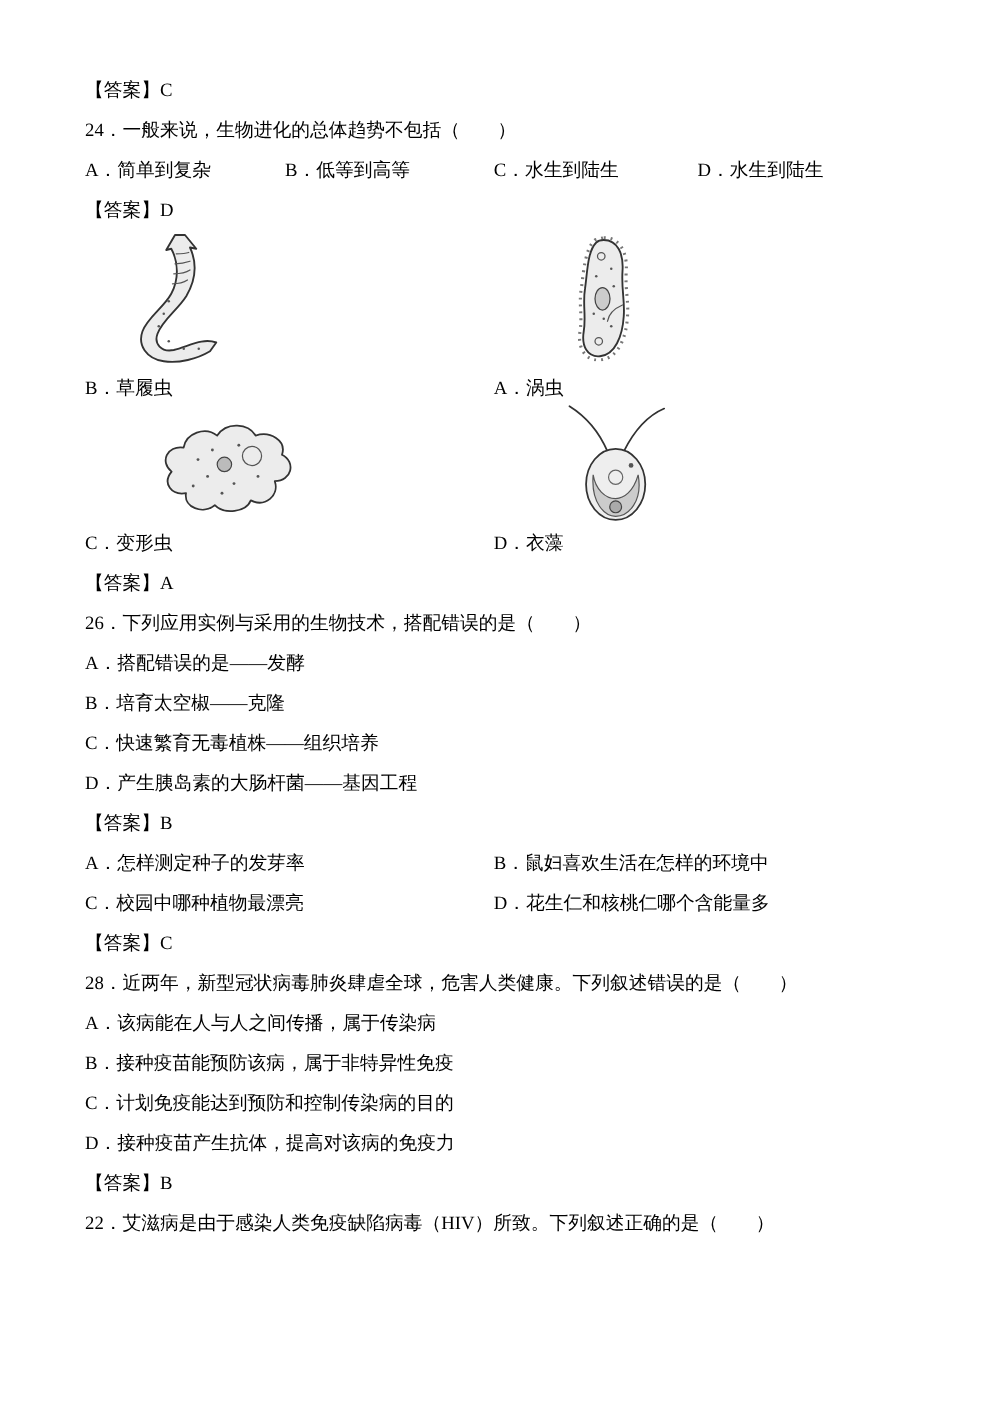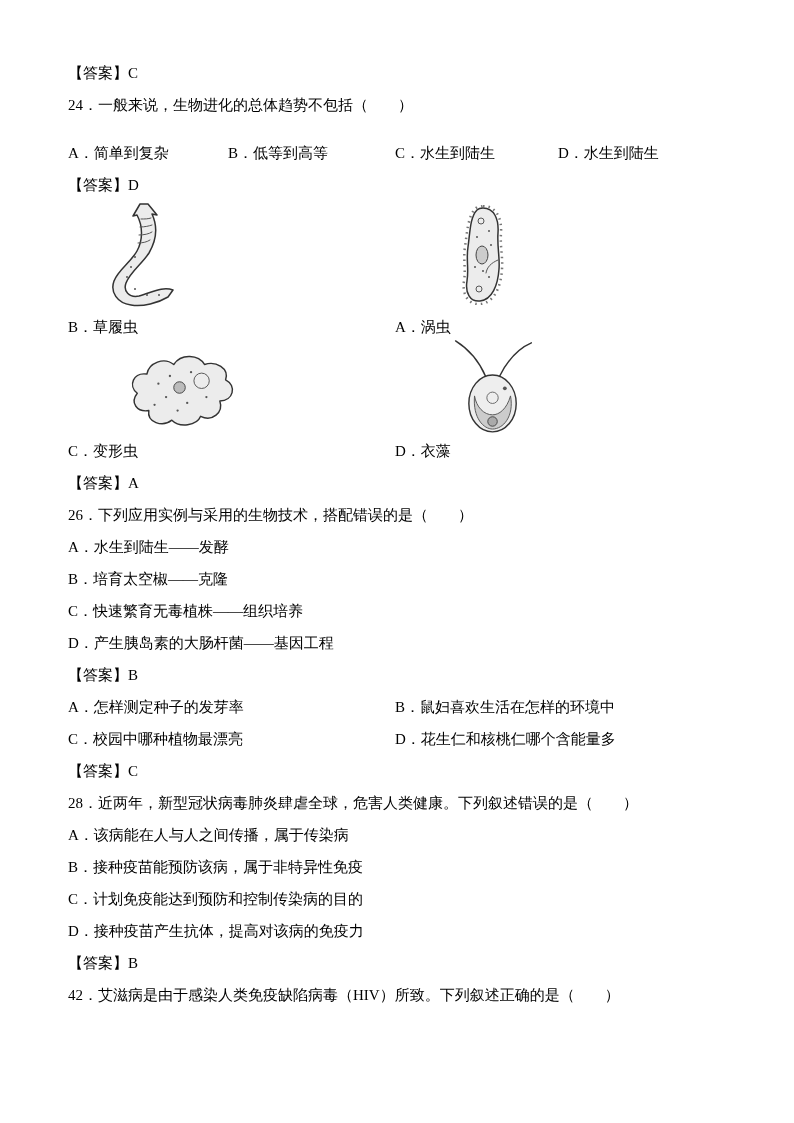--- a/index.html
+++ b/index.html
@@ -5,21 +5,21 @@
   html,body{margin:0;padding:0;}
   body{
     width:794px;height:1123px;
     background:#ffffff;color:#000000;
     font-family:"Liberation Serif","DejaVu Serif",serif;
     font-size:15px;
     overflow:hidden;
   }
   .page{padding:57px 88px 0 68px;position:relative;}
   .line{line-height:32px;height:32px;white-space:nowrap;}
-  .opt-grid-4{display:grid;grid-template-columns:160px 167px 163px 1fr;line-height:32px;height:32px;margin-top:16px;}
+  .opt-grid-4{display:grid;grid-template-columns:160px 167px 163px 1fr;line-height:32px;height:32px;}
   .opt-grid-2{display:grid;grid-template-columns:327px 1fr;line-height:32px;height:32px;}
   .fig-row{position:relative;}
   .fig-row-1{height:110px;}
   .fig-row-2{height:92px;}
   .fig{position:absolute;}
   .fig svg{display:block;}
   .sketch-stroke{stroke:#333;fill:none;stroke-width:1.5;stroke-linecap:round;stroke-linejoin:round;}
   .sketch-fill{fill:#ececec;stroke:#333;stroke-width:1.5;stroke-linejoin:round;}
   .sketch-detail{stroke:#555;fill:none;stroke-width:1;stroke-linecap:round;}
   .speck{fill:#555;}
@@ -107,21 +107,21 @@
   </div>
 
   <div class="opt-grid-2">
     <span>C．变形虫</span>
     <span>D．衣藻</span>
   </div>
 
   <div class="line">【答案】A</div>
 
   <div class="line">26．下列应用实例与采用的生物技术，搭配错误的是（　　）</div>
-  <div class="line">A．水生到陆生——发酵</div>
+  <div class="line">A．搭配错误的是——发酵</div>
   <div class="line">B．培育太空椒——克隆</div>
   <div class="line">C．快速繁育无毒植株——组织培养</div>
   <div class="line">D．产生胰岛素的大肠杆菌——基因工程</div>
   <div class="line">【答案】B</div>
 
   <div class="opt-grid-2">
     <span>A．怎样测定种子的发芽率</span>
     <span>B．鼠妇喜欢生活在怎样的环境中</span>
   </div>
   <div class="opt-grid-2">
@@ -130,15 +130,15 @@
   </div>
   <div class="line">【答案】C</div>
 
   <div class="line">28．近两年，新型冠状病毒肺炎肆虐全球，危害人类健康。下列叙述错误的是（　　）</div>
   <div class="line">A．该病能在人与人之间传播，属于传染病</div>
   <div class="line">B．接种疫苗能预防该病，属于非特异性免疫</div>
   <div class="line">C．计划免疫能达到预防和控制传染病的目的</div>
   <div class="line">D．接种疫苗产生抗体，提高对该病的免疫力</div>
   <div class="line">【答案】B</div>
 
-  <div class="line">42．艾滋病是由于感染人类免疫缺陷病毒（HIV）所致。下列叙述正确的是（　　）</div>
+  <div class="line">22．艾滋病是由于感染人类免疫缺陷病毒（HIV）所致。下列叙述正确的是（　　）</div>
 
 </div>
 
 </body></html>

